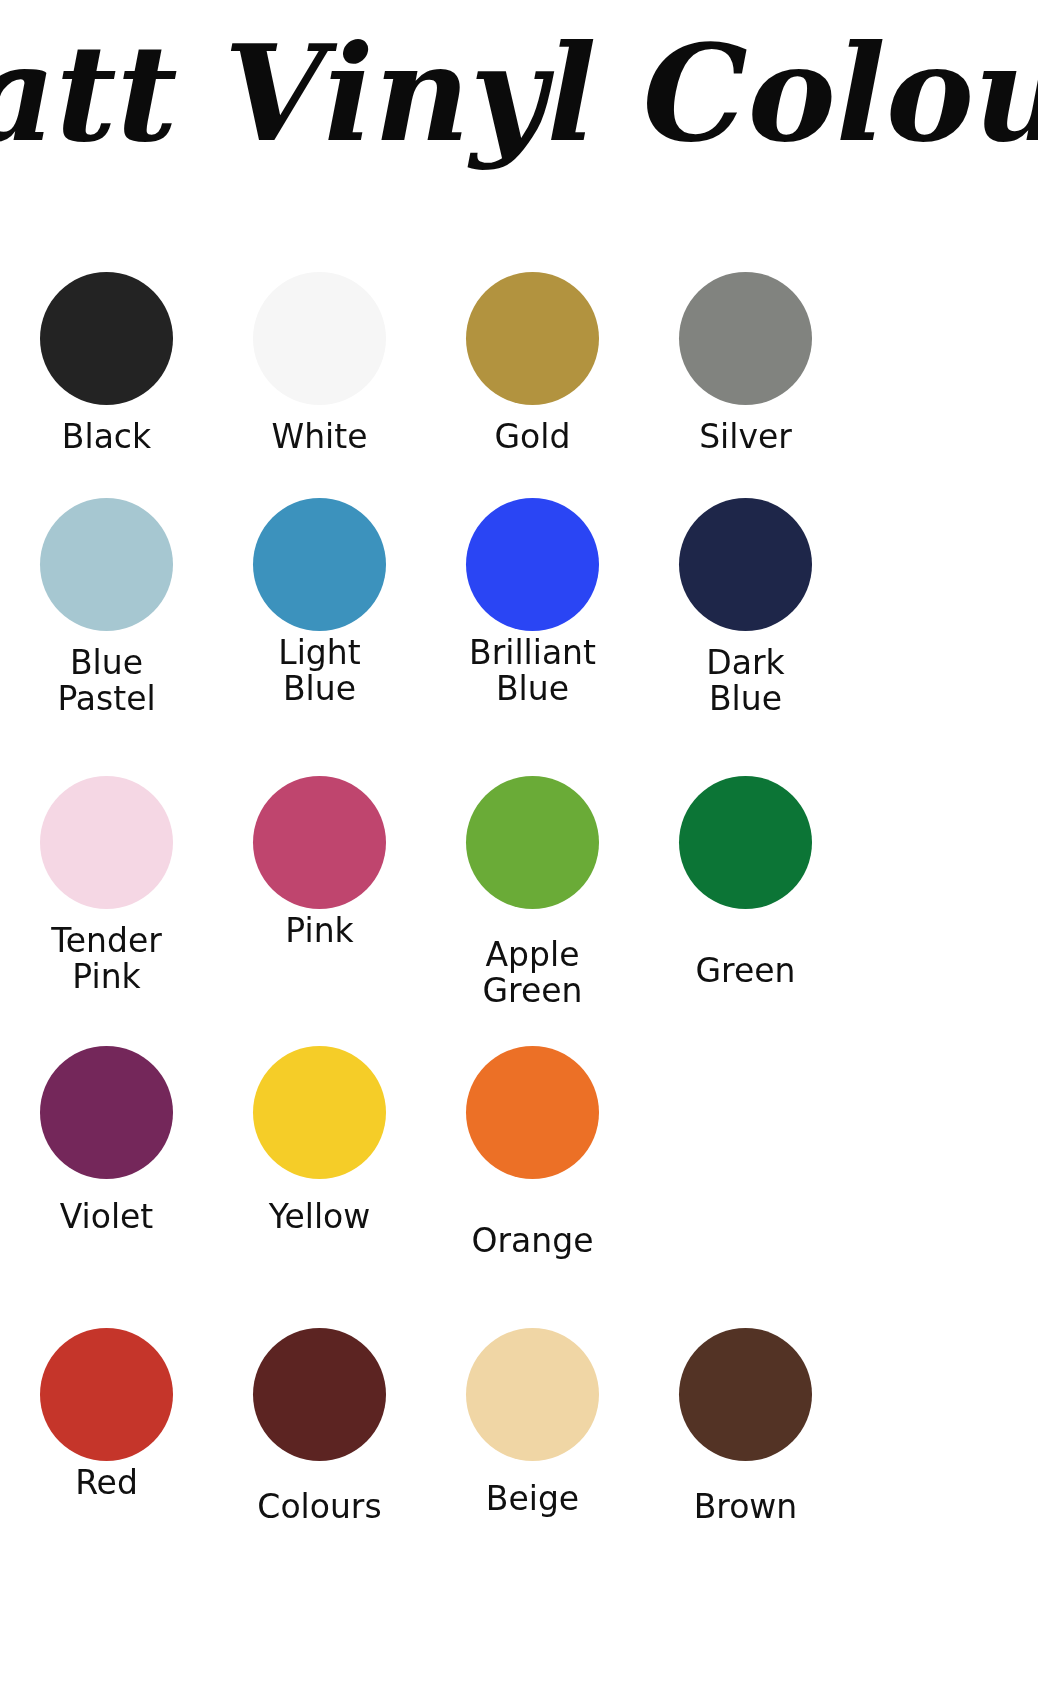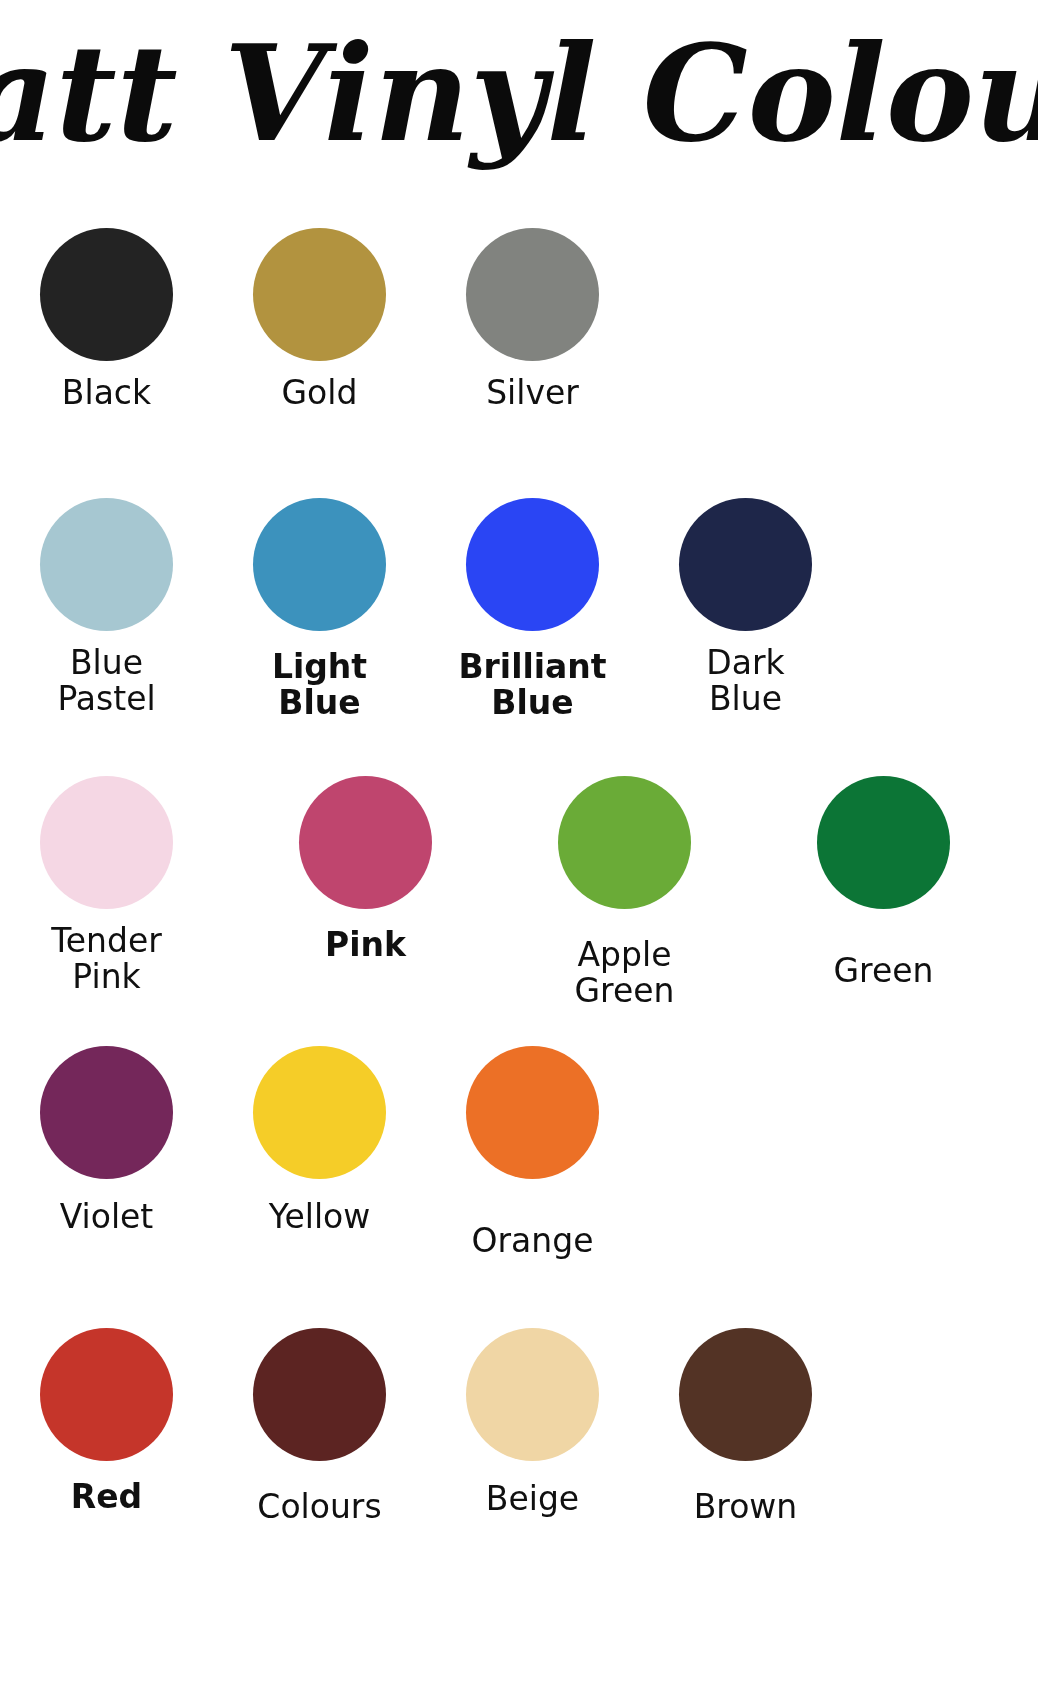--- a/index.html
+++ b/index.html
@@ -75,32 +75,32 @@
     margin-top: 14px;
     font-family: "DejaVu Sans", sans-serif;
     font-size: 33px;
     line-height: 1.08;
     color: #101010;
     text-align: center;
     white-space: pre-line;
   }
 
   
-  .row-1 { height: 270px; }
+  .row-1 { height: 270px; align-items: center; }
   .row-2 { height: 278px; }
-  .row-3 { height: 270px; gap: 46px; }
+  .row-3 { height: 270px; }
   .row-4 { height: 270px; }
   .row-5 { height: 270px; }
 
   
   .shift-0  { margin-top: 14px; }
   .shift-1  { margin-top: 20px; text-align: right; }
   .shift-2  { margin-top: 28px; }
   .shift-3  { margin-top: 44px; }
-  .shift-m1 { margin-top: 18px; font-weight: bold; }
+  .shift-m1 { margin-top: 4px; }
 
   
   .dot-down-1 { margin-top: 12px; }
 </style>
 </head>
 <body>
 
 <div id="title-area">
   <svg id="title-svg" viewBox="0 0 1038 205">
     <text id="title-text" x="519" y="140" text-anchor="middle">Matt Vinyl Colours</text>
@@ -108,20 +108,24 @@
 </div>
 
 <div id="swatch-grid">
 
   <div class="swatch-row row-1">
     <div class="swatch-cell">
       <div class="swatch-dot" style="background-color: rgb(35, 35, 35);"></div>
       <div class="swatch-label shift-0">Black</div>
     </div>
     <div class="swatch-cell">
+      <div class="swatch-dot" style="background-color: rgb(246, 246, 246);"></div>
+      <div class="swatch-label shift-0">White</div>
+    </div>
+    <div class="swatch-cell">
       <div class="swatch-dot" style="background-color: rgb(178, 147, 63);"></div>
       <div class="swatch-label shift-0">Gold</div>
     </div>
     <div class="swatch-cell">
       <div class="swatch-dot" style="background-color: rgb(129, 131, 127);"></div>
       <div class="swatch-label shift-0">Silver</div>
     </div>
   </div>
 
   <div class="swatch-row row-2">

